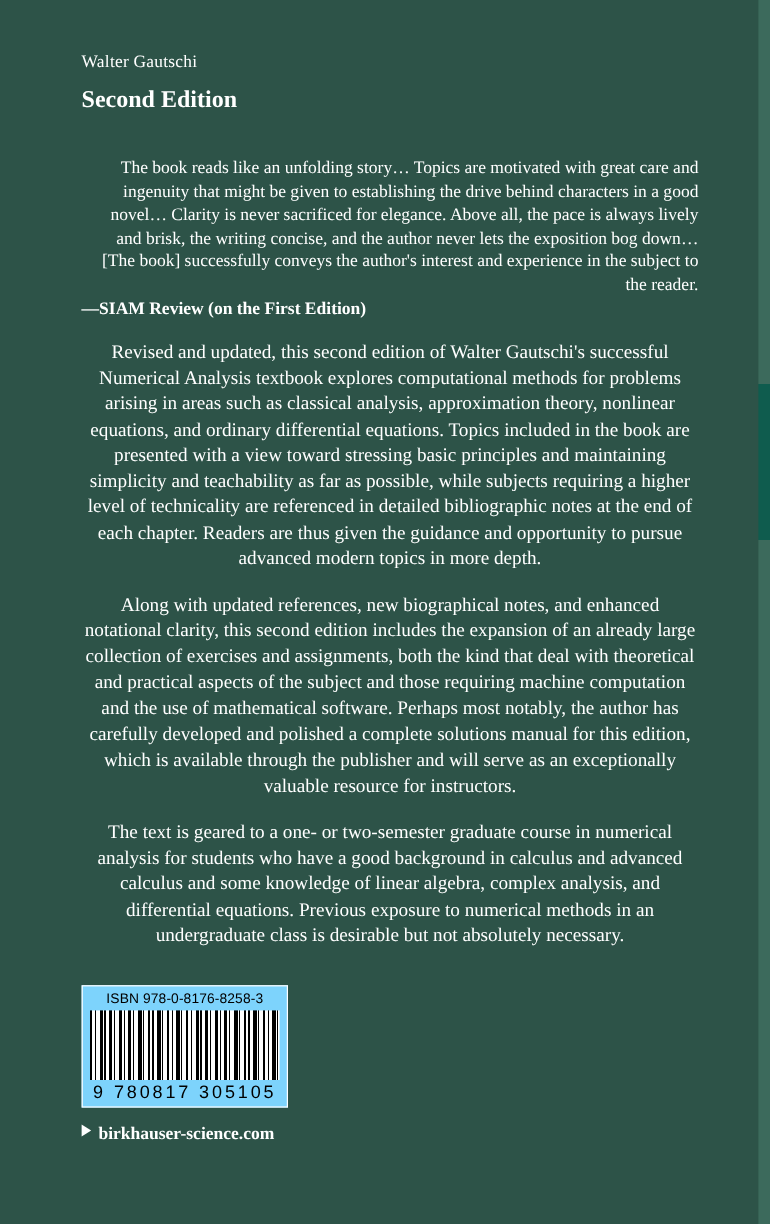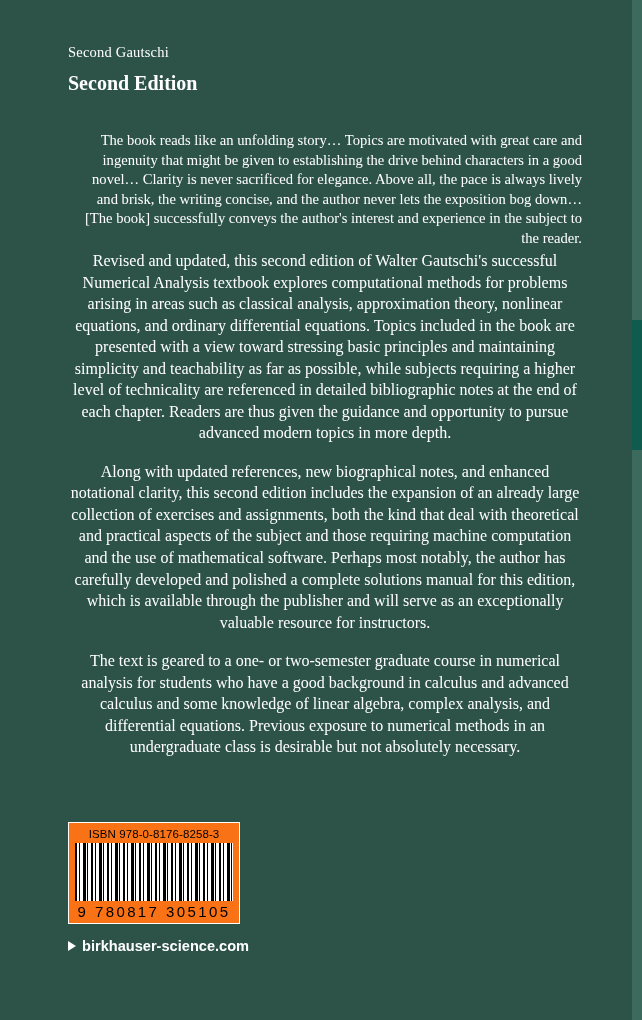--- a/index.html
+++ b/index.html
@@ -78,21 +78,21 @@
   }
 
   
   .barcode-wrap {
     position: absolute;
     left: 68px;
     bottom: 66px;
     width: 172px;
   }
   .barcode-box {
-    background: #f97316;
+    background: #7dd3fc;
     border: 1px solid #ffffff;
     padding: 5px 6px 3px 6px;
     box-sizing: border-box;
     width: 172px;
   }
   .isbn-text {
     color: #000000;
     font-size: 11.5px;
     font-family: "Liberation Sans", sans-serif;
     text-align: center;
@@ -115,23 +115,23 @@
     font-family: "Liberation Sans", sans-serif;
     font-size: 15px;
     letter-spacing: 2.4px;
     text-align: center;
     margin-top: 2px;
   }
   .site {
     margin-top: 14px;
     color: #ffffff;
     font-size: 14.5px;
-    font-family: Liberation Sans, sans-serif;
+    font-family: Liberation Serif, serif;
     display: flex;
-    align-items: center;
+    align-items: flex-start;
     gap: 6px;
     white-space: nowrap;
   }
   .tri {
     width: 0; height: 0;
     border-left: 8px solid #ffffff;
     border-top: 5px solid transparent;
     border-bottom: 5px solid transparent;
     display: inline-block;
   }
@@ -140,24 +140,25 @@
 </head>
 <body>
 
 <div class="cover">
 
   <div class="edge-strip top"></div>
   <div class="edge-strip mid"></div>
   <div class="edge-strip bot"></div>
 
   <div class="content">
-    <div class="author">Second Gautschi</div>
+    <div class="author">Walter Gautschi</div>
     <div class="edition">Second Edition</div>
 
     <div class="quote">The book reads like an unfolding story… Topics are motivated with great care and ingenuity that might be given to establishing the drive behind characters in a good novel… Clarity is never sacrificed for elegance. Above all, the pace is always lively and brisk, the writing concise, and the author never lets the exposition bog down… [The book] successfully conveys the author's interest and experience in the subject to the reader.</div>
+    <div class="quote-source">—SIAM Review (on the First Edition)</div>
 
     <p class="body">Revised and updated, this second edition of Walter Gautschi's successful Numerical Analysis textbook explores computational methods for problems arising in areas such as classical analysis, approximation theory, nonlinear equations, and ordinary differential equations. Topics included in the book are presented with a view toward stressing basic principles and maintaining simplicity and teachability as far as possible, while subjects requiring a higher level of technicality are referenced in detailed bibliographic notes at the end of each chapter. Readers are thus given the guidance and opportunity to pursue advanced modern topics in more depth.</p>
     <p class="body">Along with updated references, new biographical notes, and enhanced notational clarity, this second edition includes the expansion of an already large collection of exercises and assignments, both the kind that deal with theoretical and practical aspects of the subject and those requiring machine computation and the use of mathematical software. Perhaps most notably, the author has carefully developed and polished a complete solutions manual for this edition, which is available through the publisher and will serve as an exceptionally valuable resource for instructors.</p>
     <p class="body">The text is geared to a one- or two-semester graduate course in numerical analysis for students who have a good background in calculus and advanced calculus and some knowledge of linear algebra, complex analysis, and differential equations. Previous exposure to numerical methods in an undergraduate class is desirable but not absolutely necessary.</p>
   </div>
 
   <div class="barcode-wrap">
     <div class="barcode-box">
       <div class="isbn-text">ISBN 978-0-8176-8258-3</div>
       <div class="bars"></div>

